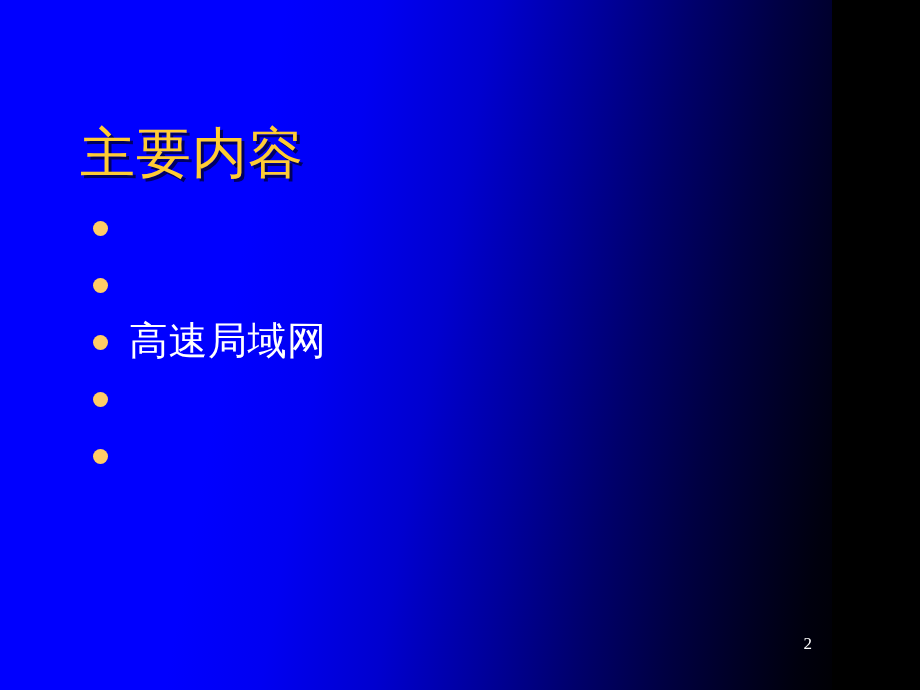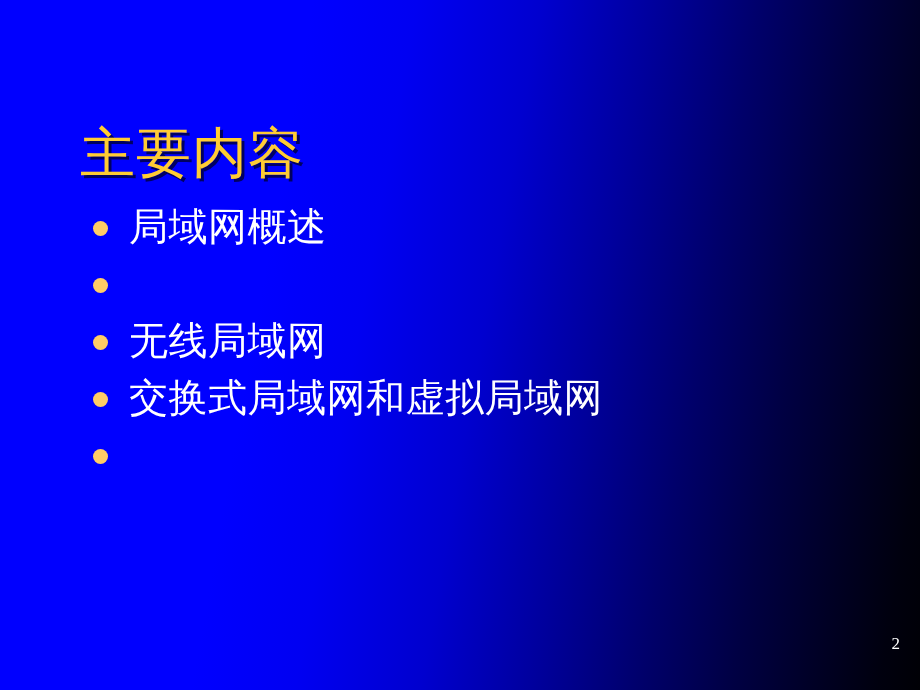--- a/index.html
+++ b/index.html
@@ -3,21 +3,21 @@
 <meta charset="utf-8">
 <title>Slide</title>
 <style>
   html, body {
     margin: 0;
     padding: 0;
     background: #000;
   }
   #slide {
     position: relative;
-    width: 920px;
+    width: 832px;
     height: 690px;
     overflow: hidden;
     font-family: "Liberation Serif", "DejaVu Serif", serif;
     
     background:
       linear-gradient(100deg,
         #0000ff 0%,
         #0000ff 30%,
         #0000f2 40%,
         #0000cf 52%,
@@ -93,35 +93,33 @@
 <body>
 
 <div id="slide">
 
   <h1 id="title">主要内容</h1>
 
   <ul id="bullets">
 
     <li class="bullet-row">
       <span class="bullet-marker"></span>
-      <span class="bullet-text">局域网概述</span>
     </li>
 
     <li class="bullet-row">
       <span class="bullet-marker"></span>
     </li>
 
     <li class="bullet-row">
       <span class="bullet-marker"></span>
-      <span class="bullet-text">无线局域网</span>
+      <span class="bullet-text">高速局域网</span>
     </li>
 
     <li class="bullet-row">
       <span class="bullet-marker"></span>
-      <span class="bullet-text">交换式局域网和虚拟局域网</span>
     </li>
 
     <li class="bullet-row">
       <span class="bullet-marker"></span>
     </li>
 
   </ul>
 
   <div id="page-number">2</div>
 

